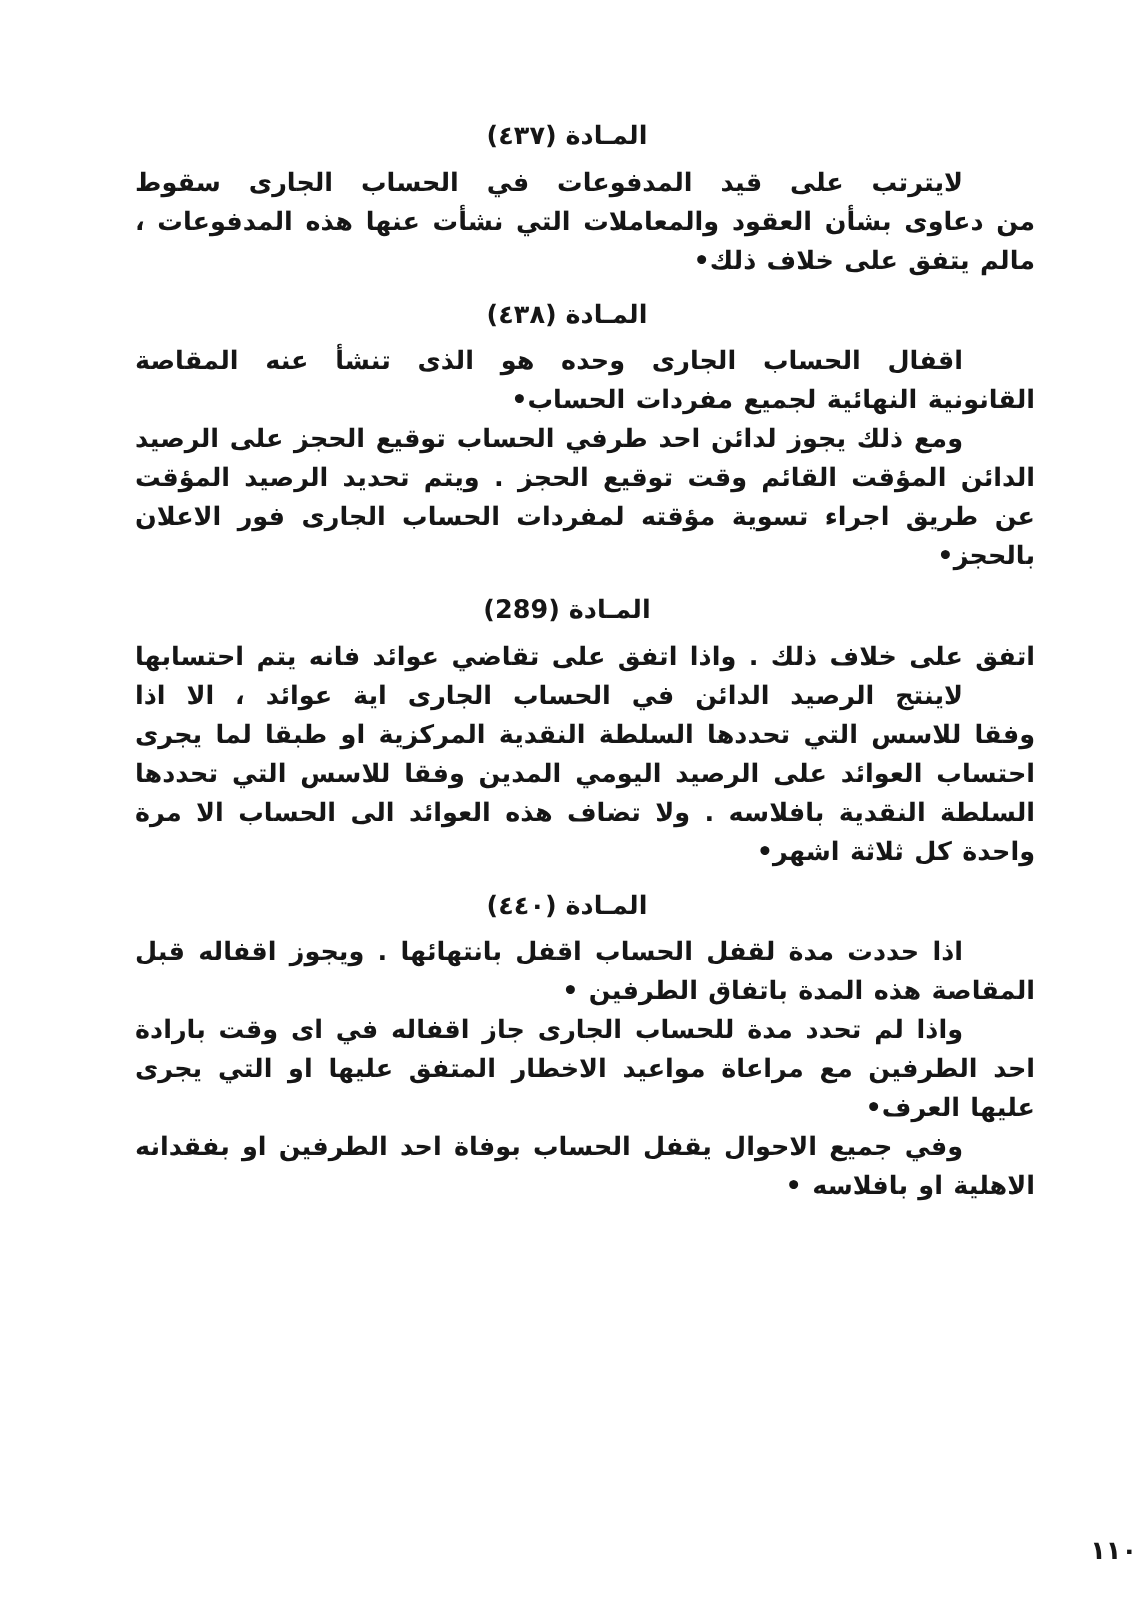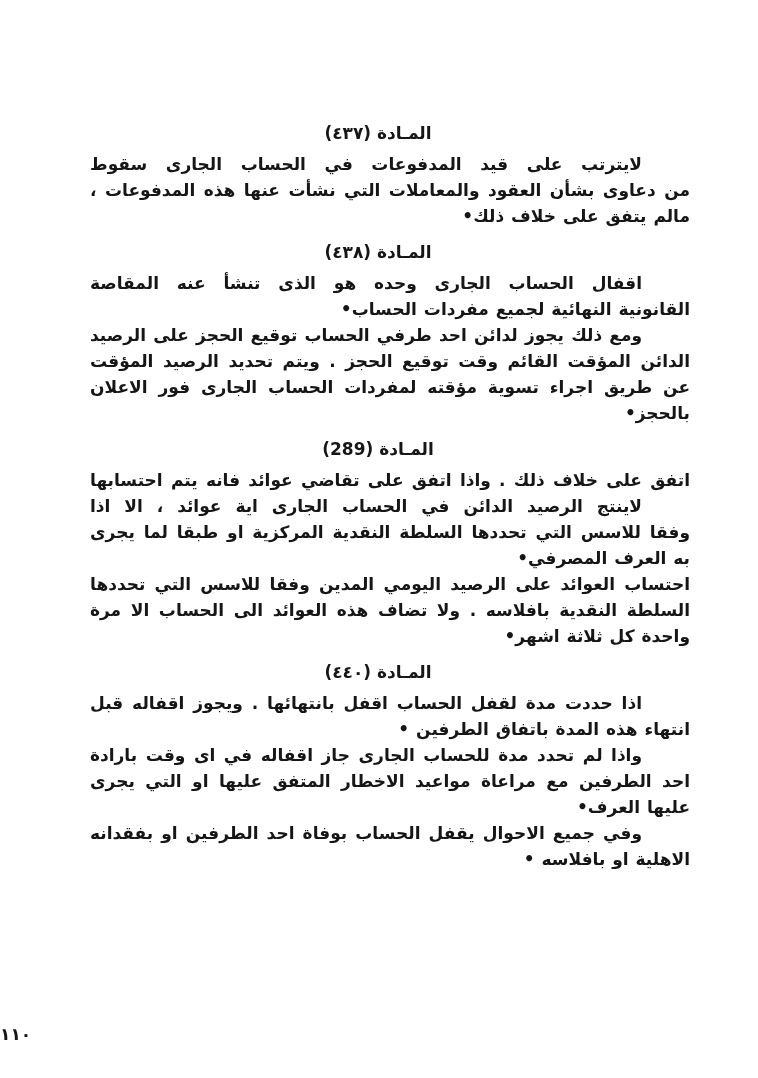--- a/index.html
+++ b/index.html
@@ -12,21 +12,21 @@
     width: 758px;
     height: 1078px;
     margin: 0 auto;
     background: #ffffff;
     color: #161616;
     font-family: "DejaVu Sans", sans-serif;
     overflow: hidden;
   }
   .text-block {
     direction: rtl;
-    padding: 120px 68px 0 66px;
+    padding: 78px 68px 0 66px;
     font-size: 17px;
     font-weight: bold;
     line-height: 26px;
   }
   .article + .article {
     margin-top: 10px;
   }
   .article-title {
     margin: 0 0 4px 0;
     font-size: 17px;
@@ -47,21 +47,21 @@
     padding-right: 48px;
   }
   .line.last {
     text-align-last: right;
   }
   .page-number {
     position: absolute;
     top: 1024px;
     left: 0;
     right: 0;
-    text-align: left;
+    text-align: right;
     font-size: 17px;
     font-weight: bold;
     direction: rtl;
     letter-spacing: 2px;
   }
 </style>
 </head>
 <body>
 
 <div class="page">
@@ -83,30 +83,29 @@
       <div class="line">الدائن المؤقت القائم وقت توقيع الحجز . ويتم تحديد الرصيد المؤقت</div>
       <div class="line">عن طريق اجراء تسوية مؤقته لمفردات الحساب الجارى فور الاعلان</div>
       <div class="line last">بالحجز•</div>
     </section>
 
     <section class="article">
       <h2 class="article-title">المـادة (289)</h2>
       <div class="line">اتفق على خلاف ذلك . واذا اتفق على تقاضي عوائد فانه يتم احتسابها</div>
       <div class="line first">لاينتج الرصيد الدائن في الحساب الجارى اية عوائد ، الا اذا</div>
       <div class="line">وفقا للاسس التي تحددها السلطة النقدية المركزية او طبقا لما يجرى</div>
-      <div class="line last">به العرف المصرفي•</div>
       <div class="line">احتساب العوائد على الرصيد اليومي المدين وفقا للاسس التي تحددها</div>
       <div class="line">السلطة النقدية بافلاسه . ولا تضاف هذه العوائد الى الحساب الا مرة</div>
       <div class="line last">واحدة كل ثلاثة اشهر•</div>
     </section>
 
     <section class="article">
       <h2 class="article-title">المـادة (٤٤٠)</h2>
       <div class="line first">اذا حددت مدة لقفل الحساب اقفل بانتهائها . ويجوز اقفاله قبل</div>
-      <div class="line last">انتهاء هذه المدة باتفاق الطرفين •</div>
+      <div class="line last">المقاصة هذه المدة باتفاق الطرفين •</div>
       <div class="line first">واذا لم تحدد مدة للحساب الجارى جاز اقفاله في اى وقت بارادة</div>
       <div class="line">احد الطرفين مع مراعاة مواعيد الاخطار المتفق عليها او التي يجرى</div>
       <div class="line last">عليها العرف•</div>
       <div class="line first">وفي جميع الاحوال يقفل الحساب بوفاة احد الطرفين او بفقدانه</div>
       <div class="line last">الاهلية او بافلاسه •</div>
     </section>
 
   </main>
 
   <footer class="page-number">١١٠</footer>

